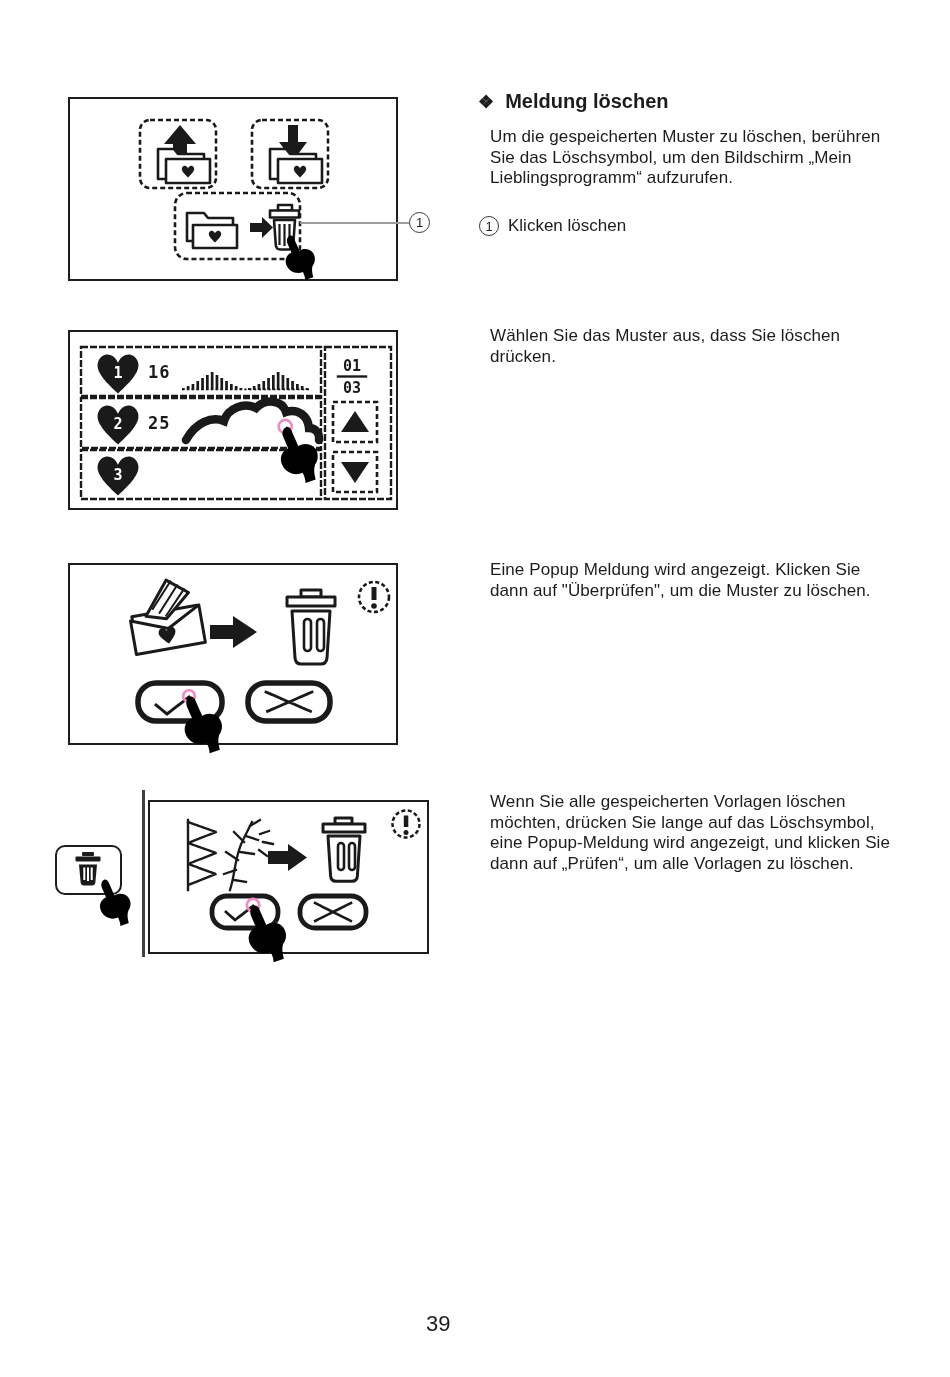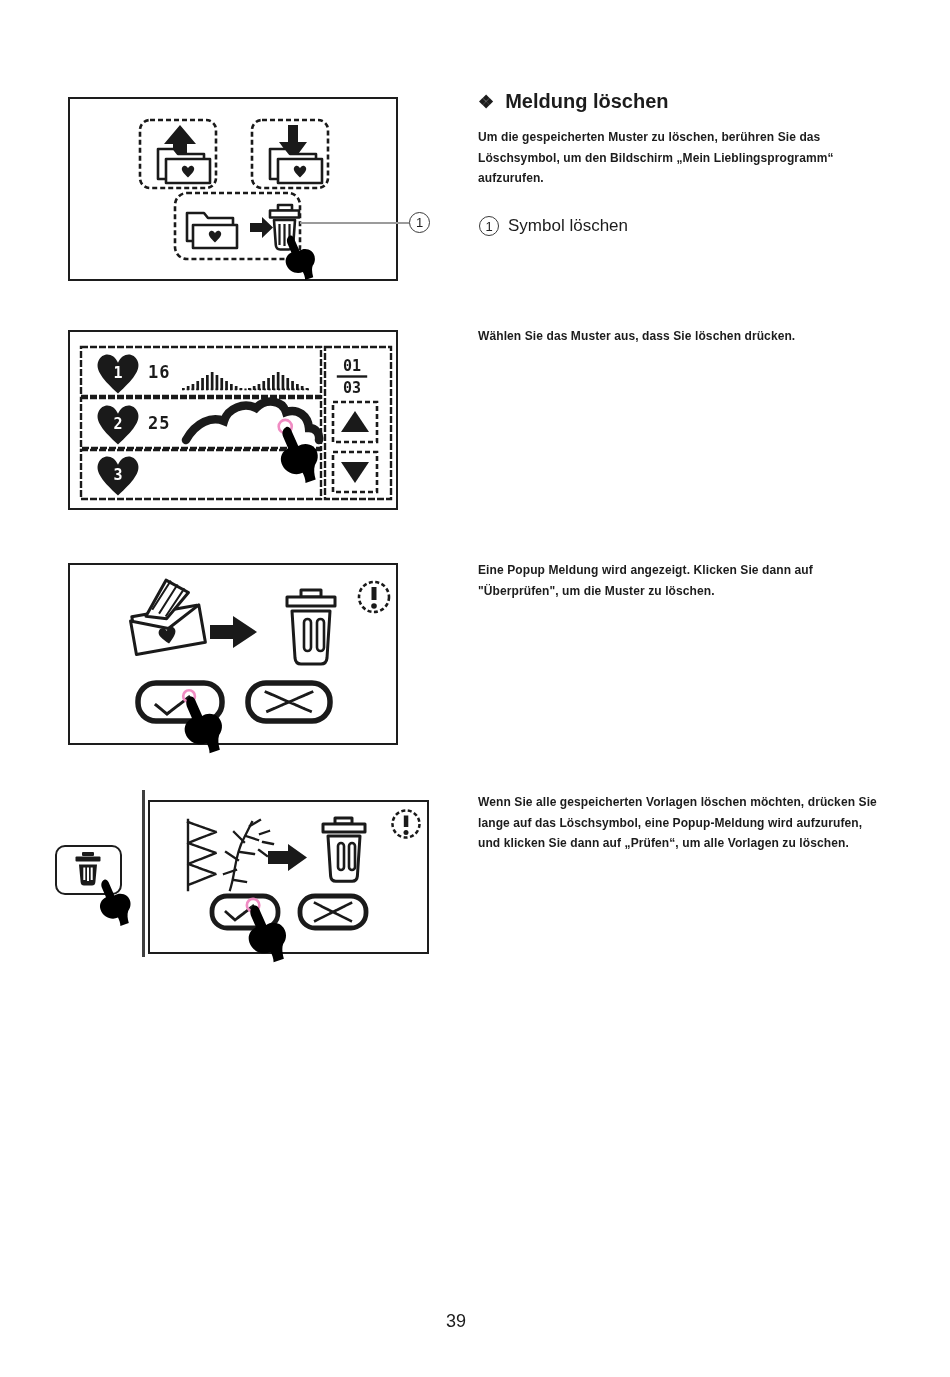--- a/index.html
+++ b/index.html
@@ -1,31 +1,31 @@
 <!DOCTYPE html>
 <html><head>
 <meta charset="utf-8">
 <style>
   html,body{margin:0;padding:0;}
   body{width:950px;height:1377px;background:#fff;position:relative;
        font-family:"Liberation Sans",sans-serif;color:#1c1c1c;}
   .fig{position:absolute;border:2px solid #1d1d1d;background:#fff;}
   svg{display:block;overflow:visible;}
-  .para{position:absolute;left:478px;width:404px;font-size:12px;line-height:20.6px;letter-spacing:.1px;font-weight:bold;}
+  .para{position:absolute;left:490px;width:404px;font-size:17px;line-height:20.6px;letter-spacing:.1px;}
   .heading{position:absolute;left:478px;top:90px;font-size:20px;font-weight:bold;display:flex;align-items:center;gap:11px;}
   .heading .bullet{font-size:18px;line-height:1;}
   .callout-text{position:absolute;left:479px;top:216px;display:flex;align-items:center;gap:9px;font-size:17px;}
   .circ{display:inline-flex;align-items:center;justify-content:center;width:20px;height:20px;
         border:1.6px solid #3a3a3a;border-radius:50%;font-size:13px;color:#222;background:#fff;box-sizing:border-box;}
   .callout-line{position:absolute;left:300px;top:222px;width:109px;height:2px;background:#9b9b9b;}
   .callout-circle{position:absolute;left:409px;top:212px;width:21px;height:21px;border:1.6px solid #3a3a3a;
         border-radius:50%;box-sizing:border-box;display:flex;align-items:center;justify-content:center;
         font-size:13px;background:#fff;z-index:3;}
   .divider{position:absolute;left:142px;top:790px;width:2.5px;height:167px;background:#3f3f3f;}
-  .pagenum{position:absolute;left:426px;top:1311px;width:60px;text-align:center;font-size:18px;}
+  .pagenum{position:absolute;left:426px;top:1311px;width:60px;text-align:left;font-size:22px;}
   .hand{position:absolute;z-index:6;}
   .hand circle.ring{fill:none;stroke:#f08cc3;stroke-width:3.6;}
   
   .px{fill:none;stroke:#1a1a1a;stroke-width:2.6;stroke-dasharray:5 3;}
   .row{fill:none;stroke:#1a1a1a;stroke-width:2.4;stroke-dasharray:7 2;}
   .oln{fill:#fff;stroke:#1a1a1a;stroke-width:2.6;stroke-linejoin:round;}
   .oln3{fill:#fff;stroke:#1a1a1a;stroke-width:3;stroke-linejoin:round;}
   .sol{fill:#1a1a1a;}
   .ln{fill:none;stroke:#1a1a1a;stroke-linecap:square;}
   .pill{fill:#fff;stroke:#1a1a1a;stroke-width:5.5;stroke-linejoin:round;}
@@ -42,25 +42,25 @@
   </defs>
 </svg>
 
 <div class="heading">
   <span class="bullet">❖</span>
   <span>Meldung löschen</span>
 </div>
 <div class="para" style="top:127px">Um die gespeicherten Muster zu löschen, berühren Sie das Löschsymbol, um den Bildschirm „Mein Lieblingsprogramm“ aufzurufen.</div>
 <div class="callout-text">
   <span class="circ">1</span>
-  <span>Symbol löschen</span>
+  <span>Klicken löschen</span>
 </div>
 <div class="para" style="top:326px">Wählen Sie das Muster aus, dass Sie löschen drücken.</div>
 <div class="para" style="top:560px">Eine Popup Meldung wird angezeigt. Klicken Sie dann auf "Überprüfen", um die Muster zu löschen.</div>
-<div class="para" style="top:792px">Wenn Sie alle gespeicherten Vorlagen löschen möchten, drücken Sie lange auf das Löschsymbol, eine Popup-Meldung wird aufzurufen, und klicken Sie dann auf „Prüfen“, um alle Vorlagen zu löschen.</div>
+<div class="para" style="top:792px">Wenn Sie alle gespeicherten Vorlagen löschen möchten, drücken Sie lange auf das Löschsymbol, eine Popup-Meldung wird angezeigt, und klicken Sie dann auf „Prüfen“, um alle Vorlagen zu löschen.</div>
 <div class="pagenum">39</div>
 
 <div class="fig" style="left:68px;top:97px;width:326px;height:180px">
   <svg width="326" height="180" viewBox="0 0 326 180">
 
     <g>
       <rect class="px" x="70" y="21" width="76" height="68" rx="10"></rect>
       <g>
         <polygon class="sol" points="103,60 103,45 94,45 110,26 126,45 117,45 117,60"></polygon>
         <path class="oln" d="M88,50 h16 l4,5 h26 v25 h-46 z"></path>

